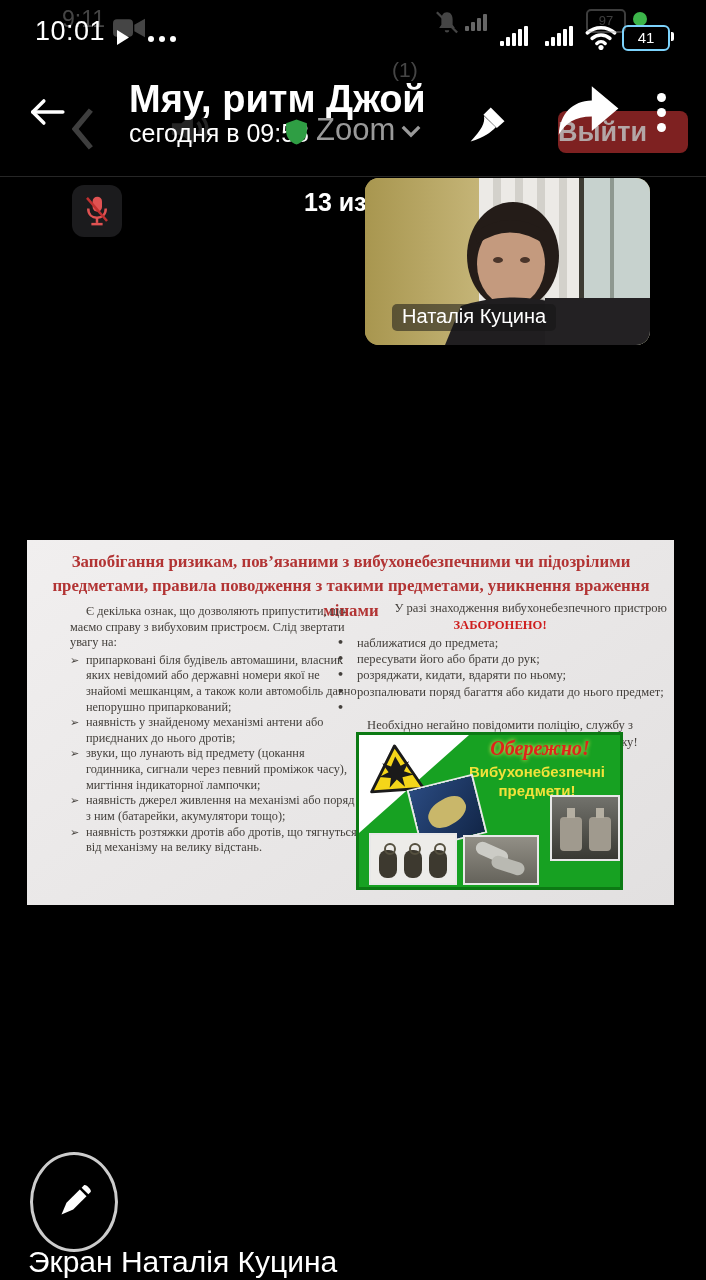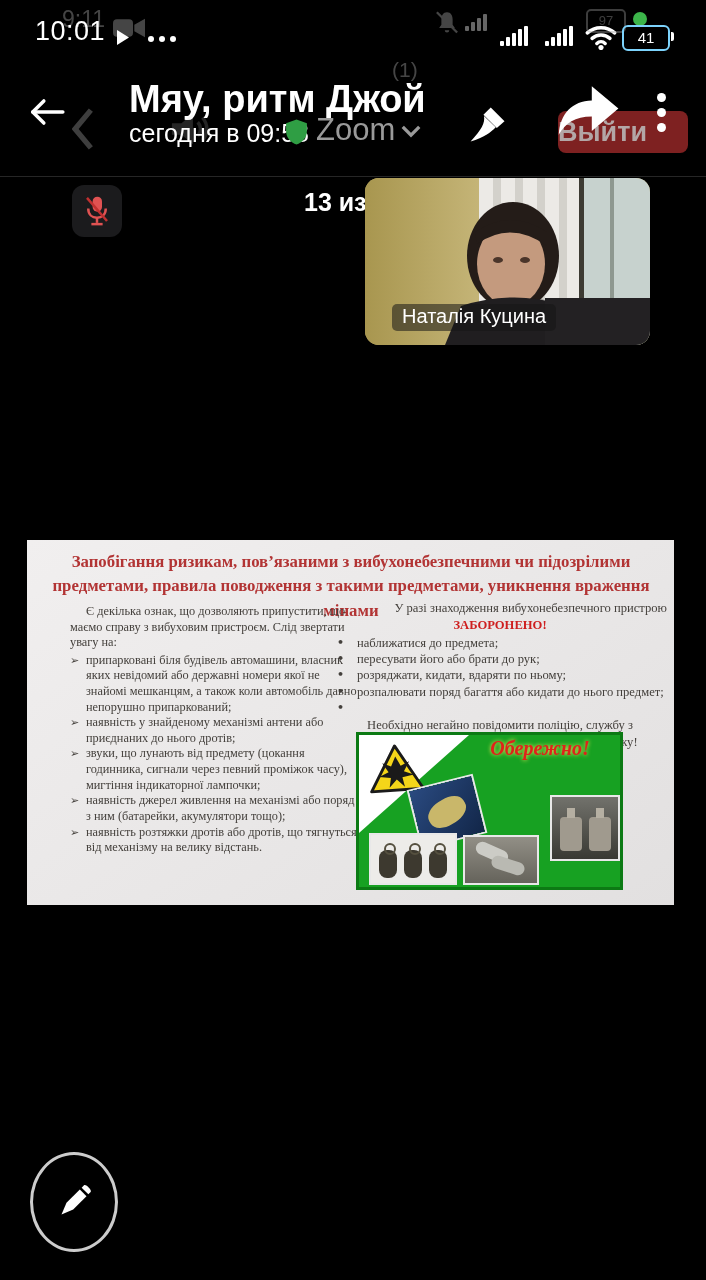--- a/index.html
+++ b/index.html
@@ -277,20 +277,21 @@
       <div class="footer-note">Необхідно негайно повідомити поліцію, службу з надзвичайних ситуацій або дорослих про знахідку!</div>
     </div>
 
     <div class="poster">
       <div class="p-tri"></div>
       <svg style="position:absolute;left:8px;top:8px;transform:rotate(-4deg)" width="58" height="50" viewBox="0 0 60 52">
         <polygon points="30,3 57,49 3,49" fill="#f4d519" stroke="#1a1a1a" stroke-width="3" stroke-linejoin="round"></polygon>
         <polygon points="30,14 35,24 44,20 38,30 48,34 36,36 38,46 30,38 22,46 24,36 12,34 22,30 16,20 25,24" fill="#1a1a1a"></polygon>
       </svg>
       <div class="caution">Обережно!</div>
+      <div class="subject">Вибухонебезпечні предмети!</div>
       <div class="photo ph-tilt">
           <i></i>
         </div>
       <div class="photo ph-mines">
           <i class="m1"></i>
           <i class="m2"></i>
         </div>
       <div class="photo ph-gren">
           <i class="g1"></i>
           <i class="g2"></i>
@@ -302,14 +303,15 @@
         </div>
     </div>
   </div>
 
   <div class="abs pencil-btn">
     <svg width="40" height="40" viewBox="0 0 24 24">
       <path d="M4.5 19.5 L7.5 12.5 L15.5 4.5 L19.5 8.5 L11.5 16.5 Z" fill="#fff"></path>
       <path d="M16.6 3.4 L20.6 7.4 L22 6 C23 5 19 1 18 2 Z" fill="#fff"></path>
     </svg>
   </div>
+  <div class="abs screen-label">Экран Наталія Куцина</div>
 
 </div>
 
 </body></html>

